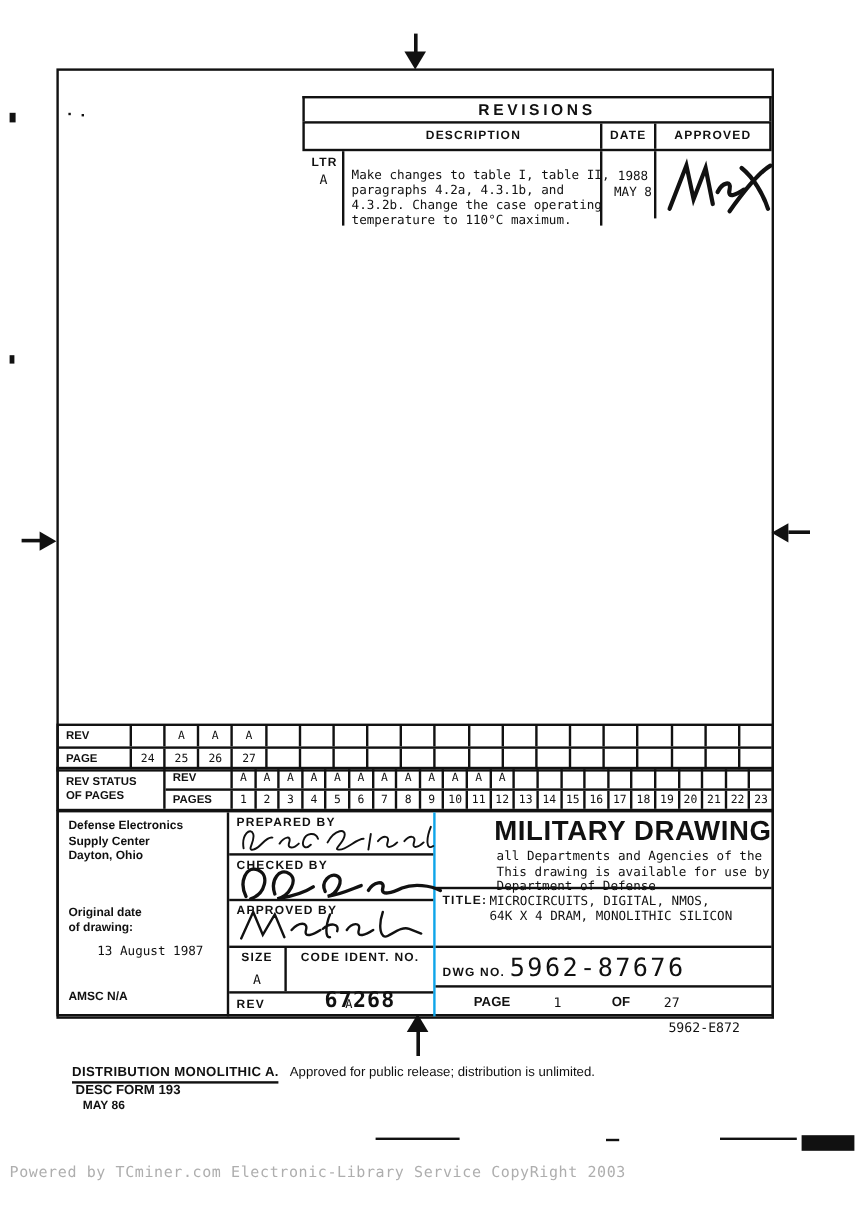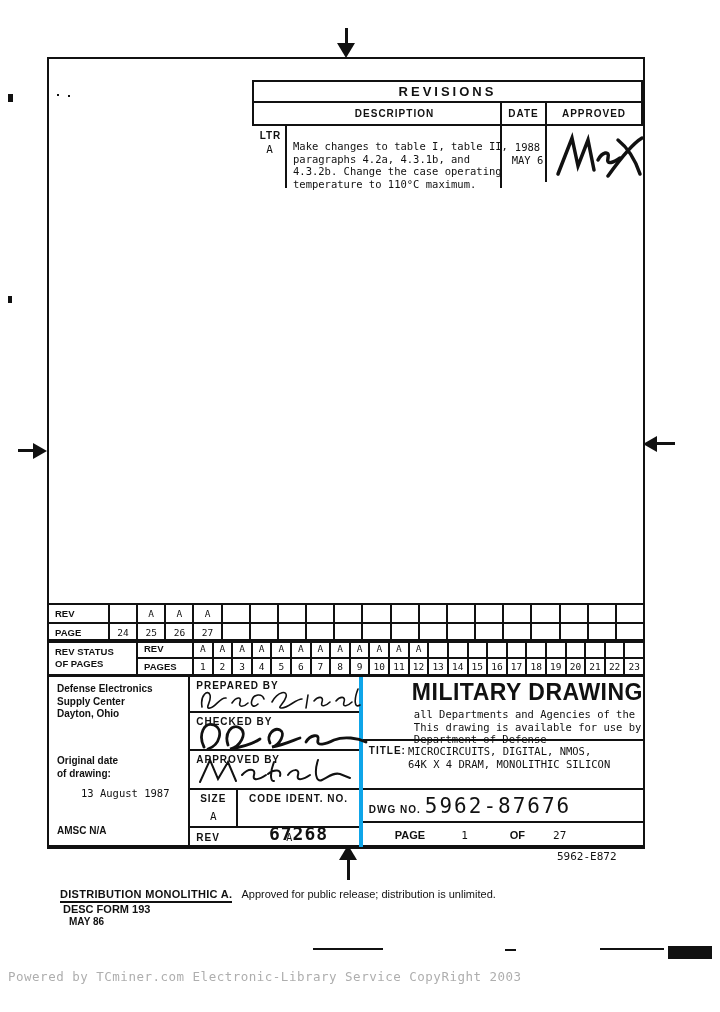--- a/index.html
+++ b/index.html
@@ -48,21 +48,21 @@
   .status-label{width:89px;border-right:2px solid #111;box-sizing:border-box;font-weight:bold;font-size:9.5px;
                 display:flex;flex-direction:column;justify-content:center;padding-left:6px;line-height:12px;}
   .status-right{flex:1;display:flex;flex-direction:column;}
   .srow{display:flex;flex:1;border-bottom:2px solid #111;}
   .srow:last-child{border-bottom:none;}
   .srow .glabel{width:56px;}
 
   
   .tblock{position:absolute;left:47px;top:675px;width:594px;height:170px;border:2px solid #111;display:flex;box-sizing:content-box;}
   .t-left{width:152px;border-right:2px solid #111;position:relative;font-size:10px;font-weight:bold;}
-  .t-mid{width:184px;border-right:4px solid #0ea5e9;display:flex;flex-direction:column;}
+  .t-mid{width:184px;border-right:2px solid #0ea5e9;display:flex;flex-direction:column;}
   .t-right{flex:1;display:flex;flex-direction:column;}
   .mrow{position:relative;border-bottom:2px solid #111;}
   .mrow:last-child{border-bottom:none;}
   .sm-label{font-weight:bold;font-size:10px;letter-spacing:1px;padding:3px 0 0 6px;}
   .sigwrap{position:absolute;left:4px;}
   .sizecode{display:flex;height:100%;}
   .size-cell{width:46px;border-right:2px solid #111;text-align:center;}
   .size-val{font-family:"DejaVu Sans Mono",monospace;font-size:11px;margin-top:6px;}
   .code-cell{flex:1;text-align:center;}
   .code-val{font-family:"DejaVu Sans Mono",monospace;font-weight:bold;font-size:18px;margin-top:19px;letter-spacing:1px;}
@@ -118,21 +118,21 @@
       <div class="rdiv" style="left:293px;height:56px;"></div>
       <div class="rev-ltr-val mono">A</div>
       <div class="rev-desc mono">
         <div>Make changes to table I, table II,</div>
         <div>paragraphs 4.2a, 4.3.1b, and</div>
         <div>4.3.2b.  Change the case operating</div>
         <div>temperature to 110°C maximum.</div>
       </div>
       <div class="rev-date mono">
         <div>1988</div>
-        <div>MAY 6</div>
+        <div>MAY 8</div>
       </div>
       <div class="rev-sig">
         <svg class="sig" width="92" height="60" viewBox="0 0 92 60">
           <path d="M6,46 L20,10 L26,38 L36,12 L42,42" stroke-width="3.5"></path>
           <path d="M46,32 C50,24 58,22 56,30 C54,38 62,34 68,30" stroke-width="3.5"></path>
           <path d="M56,48 C66,34 80,16 90,10" stroke-width="3.5"></path>
           <path d="M66,12 C76,20 84,34 88,46" stroke-width="3.5"></path>
         </svg>
       </div>
     </div>

